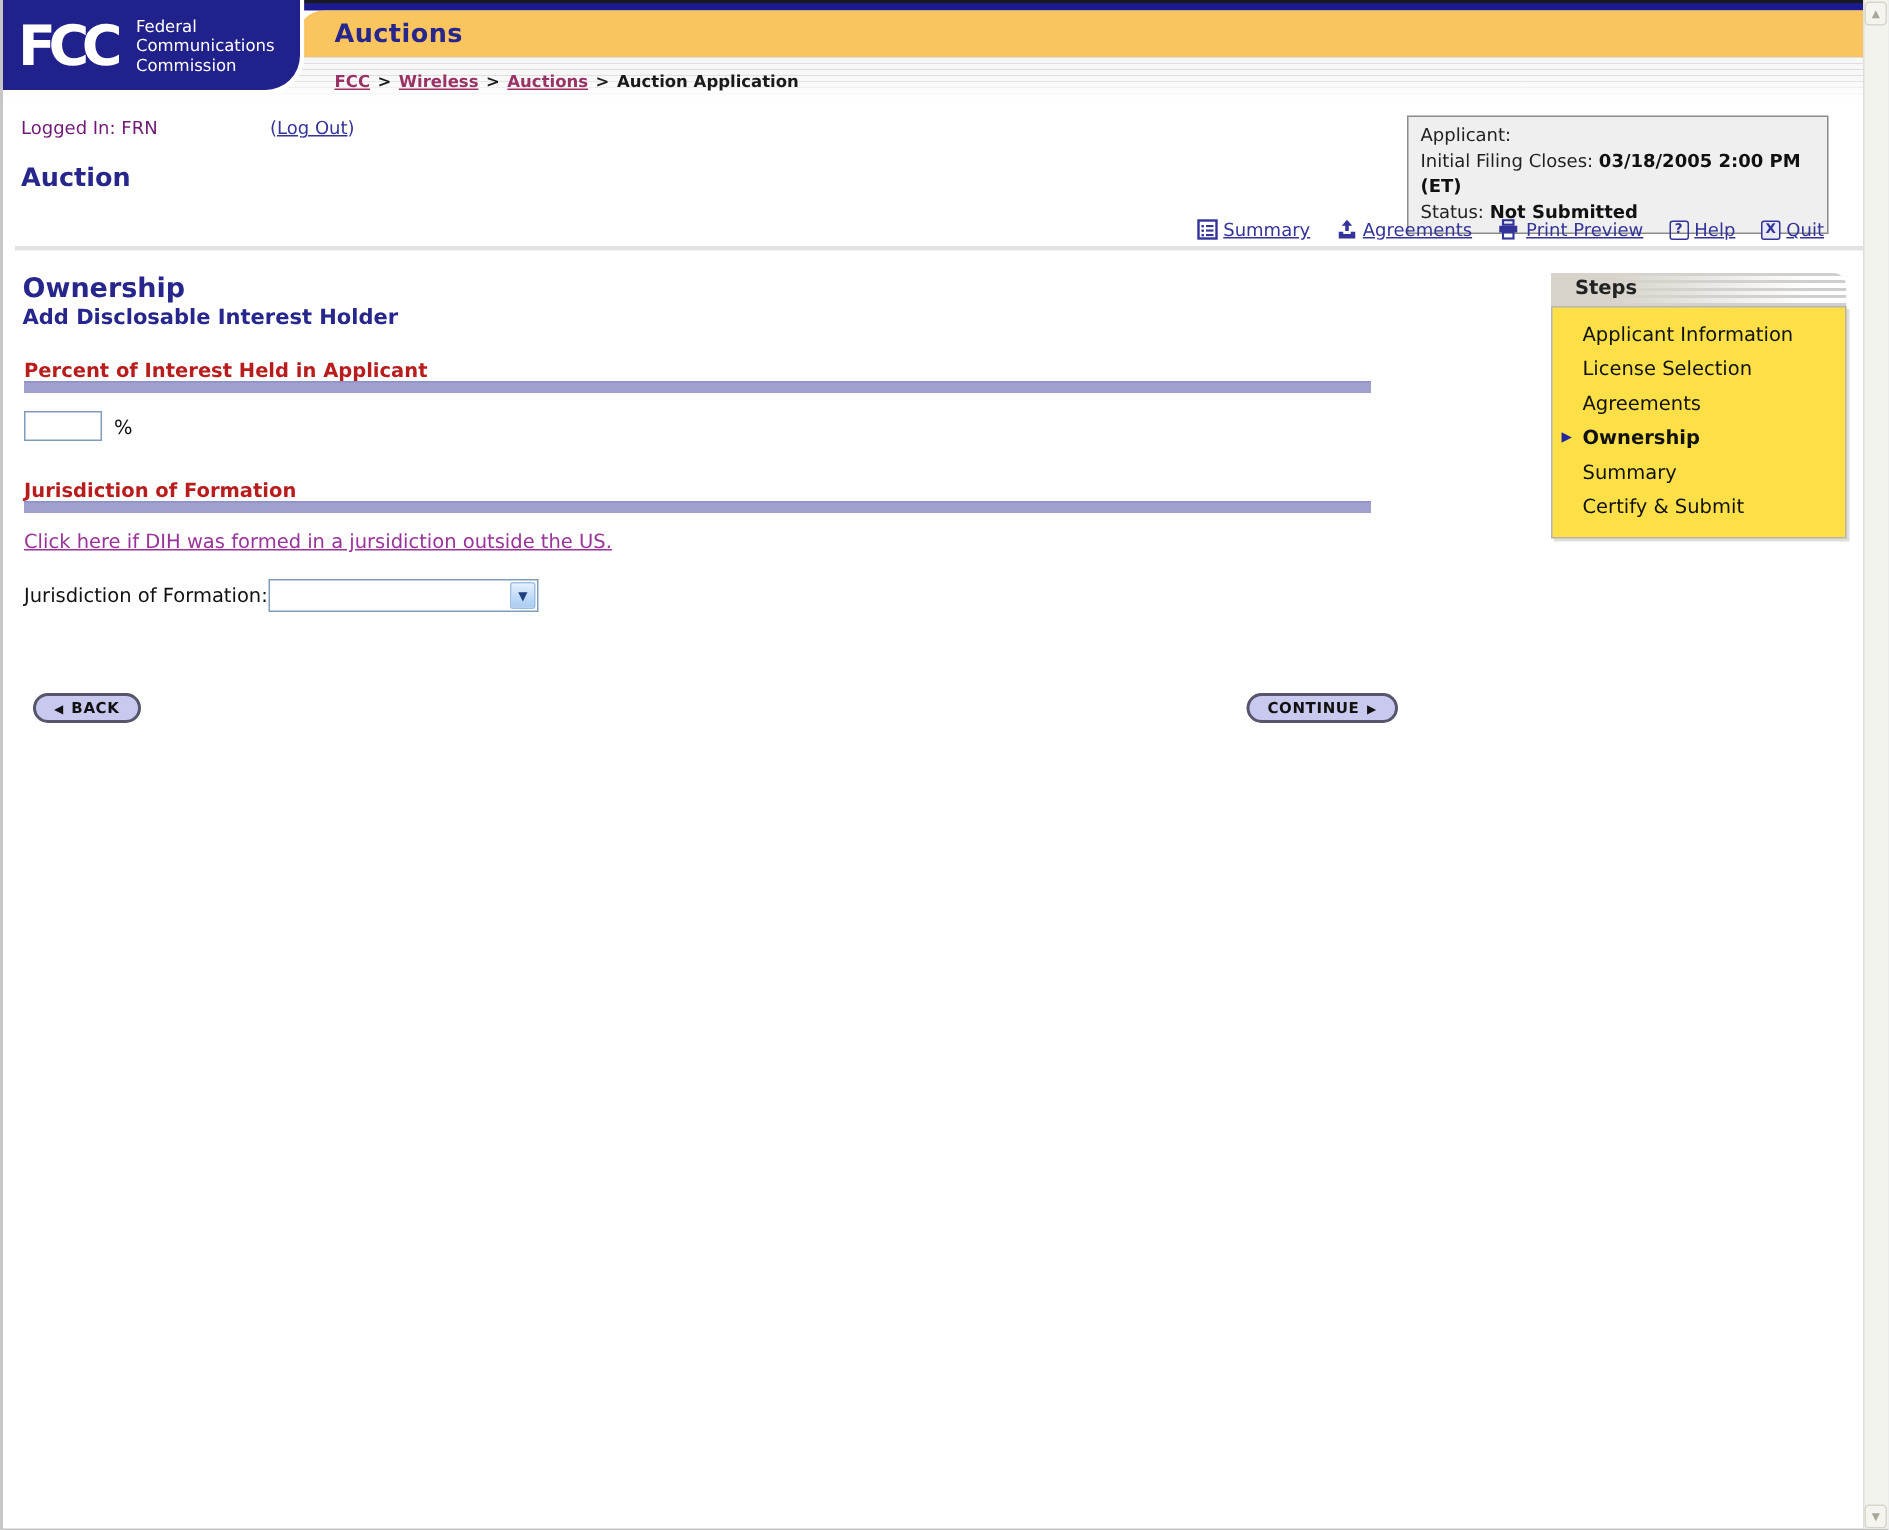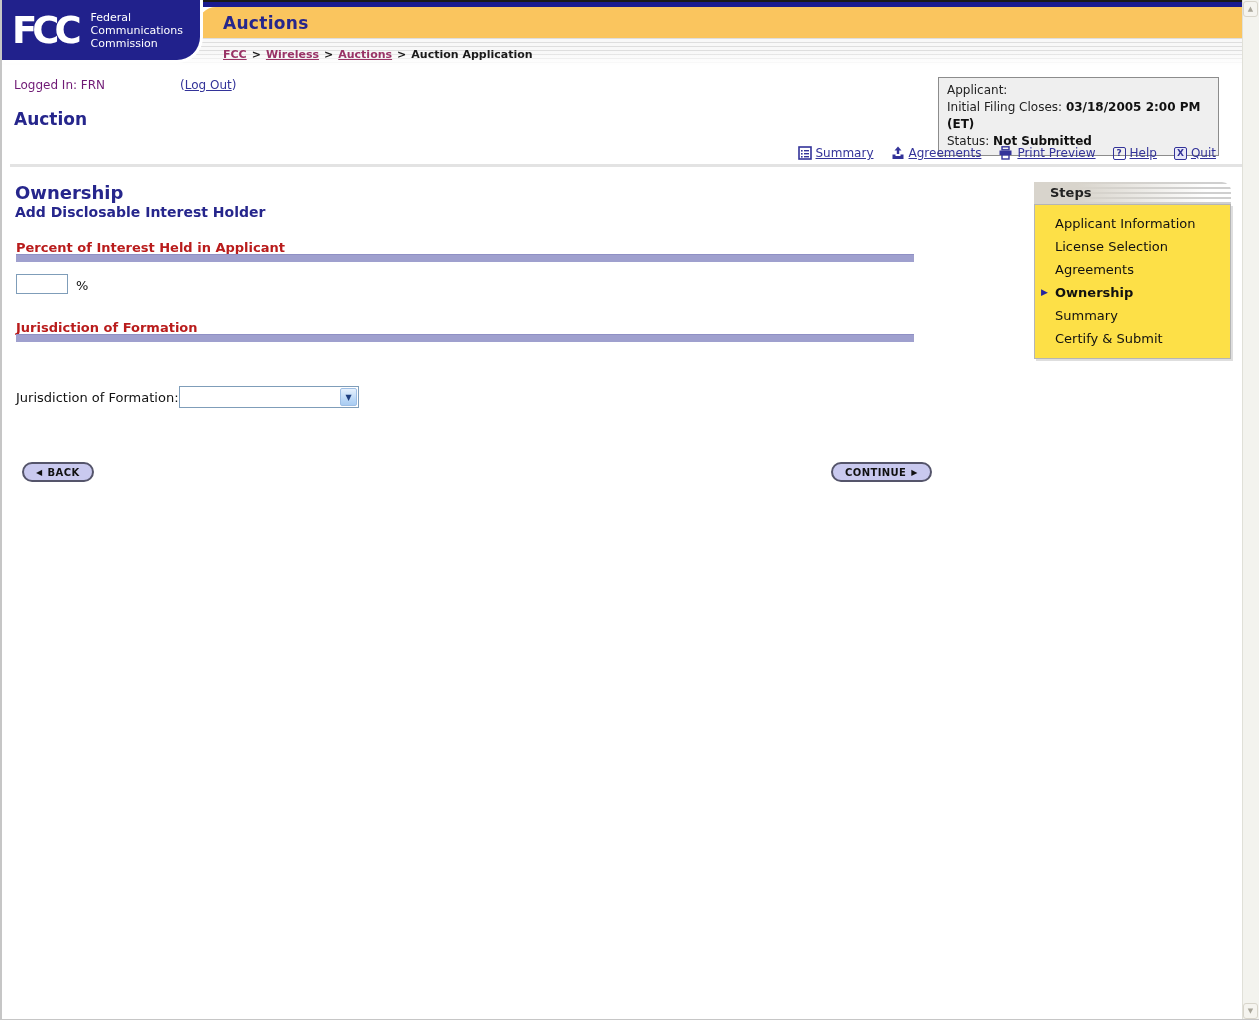--- a/index.html
+++ b/index.html
@@ -185,20 +185,21 @@
   <div class="h-ownership">Ownership</div>
   <div class="h-sub">Add Disclosable Interest Holder</div>
 
   <div class="sec-head" style="top:240px;">Percent of Interest Held in Applicant</div>
   <div class="purple-bar" style="top:254px;"></div>
   <input class="pct-input" type="text" value="" style="">
   <span class="pct-sign">%</span>
 
   <div class="sec-head" style="top:320px;">Jurisdiction of Formation</div>
   <div class="purple-bar" style="top:334px;"></div>
+  <a class="dih-link">Click here if DIH was formed in a jursidiction outside the US.</a>
 
   <span class="jof-label">Jurisdiction of Formation:</span>
   <div class="combo">
     <span></span>
     <span class="combo-btn">▼</span>
   </div>
 
   <button class="pill pill-back">
     <span class="arr">◀</span>
     <span>BACK</span>

